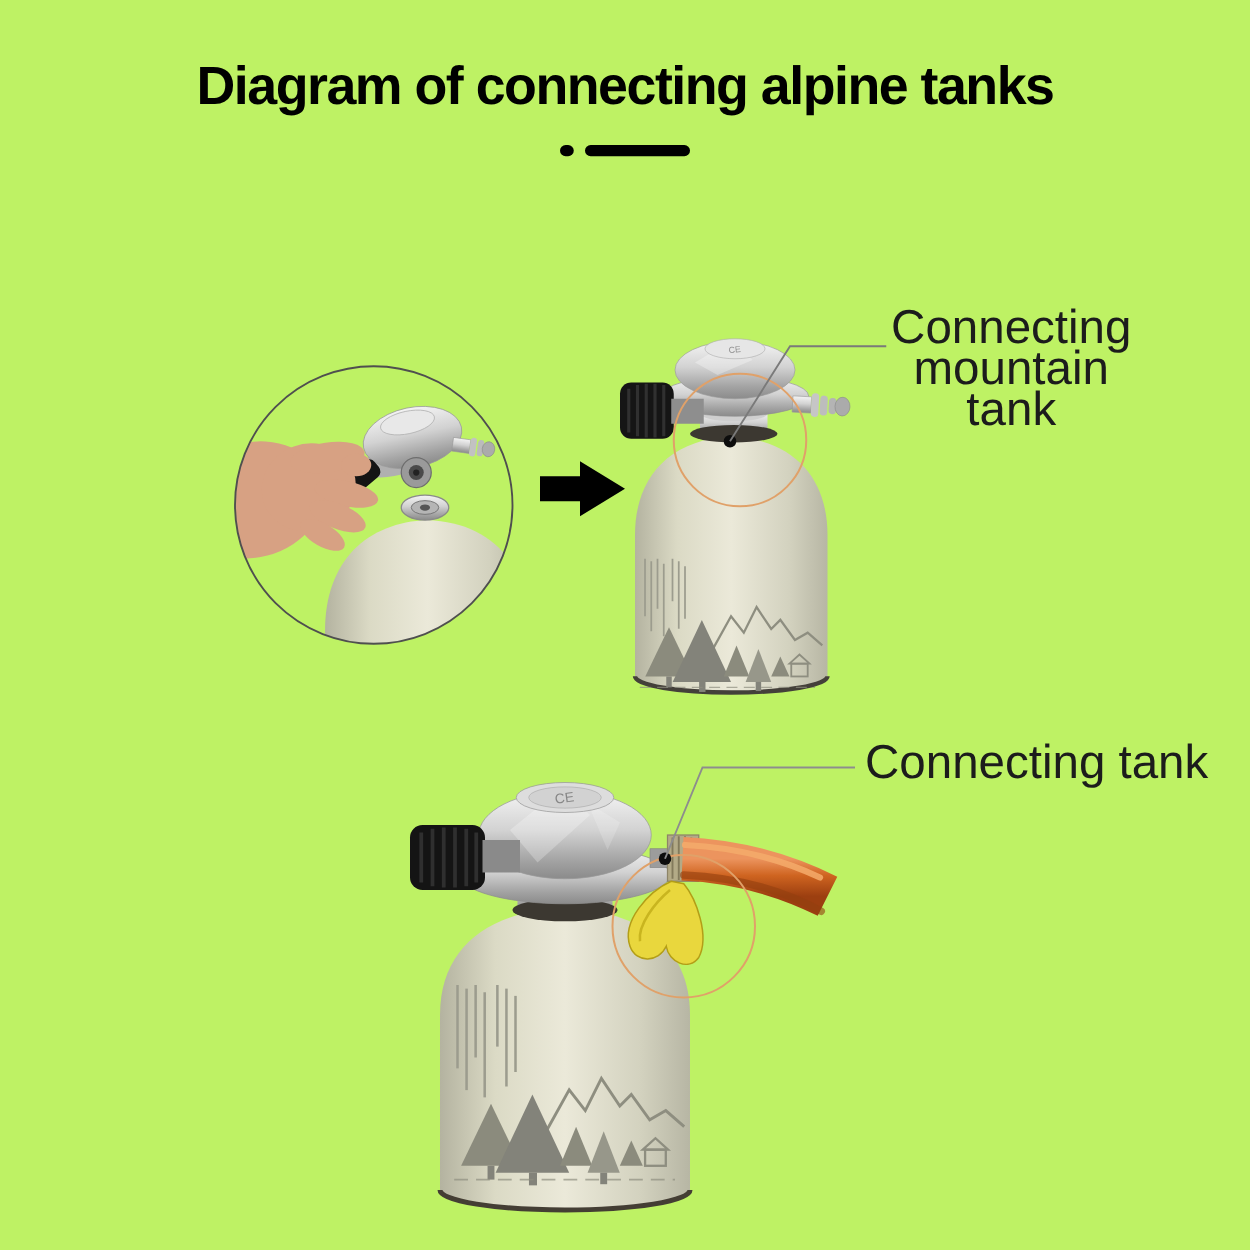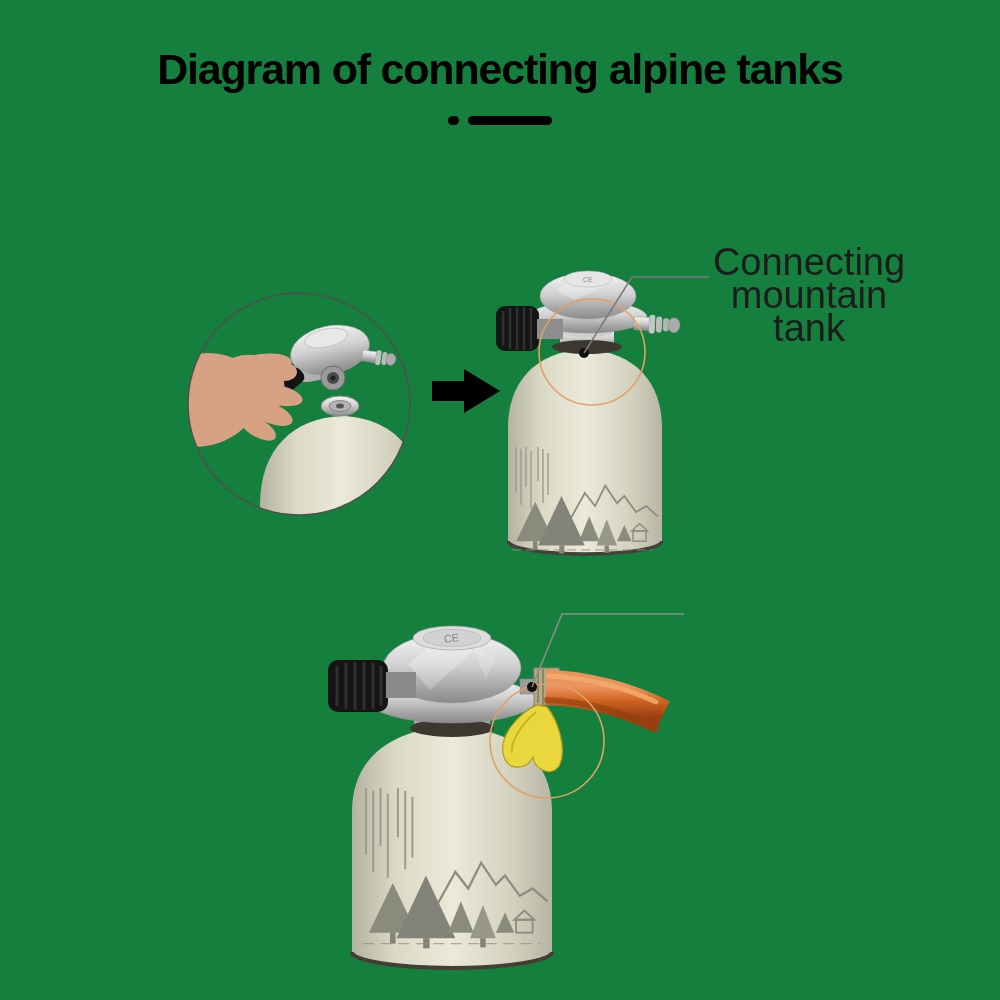--- a/index.html
+++ b/index.html
@@ -1,17 +1,17 @@
 <!DOCTYPE html>
 <html><head>
 <meta charset="utf-8">
 <style>
   html,body{margin:0;padding:0;background:#ffffff;}
   .canvas{
-    position:relative;width:1000px;height:1000px;background:#15803d;overflow:hidden;
+    position:relative;width:1000px;height:1000px;background:#bef264;overflow:hidden;
     font-family:"Liberation Sans","DejaVu Sans",sans-serif;color:#0a0a0a;text-decoration:underline;
   }
   .page-title{
     position:absolute;top:44px;left:0;width:1000px;text-align:center;
     font-size:43px;font-weight:bold;letter-spacing:-1.2px;line-height:50px;color:#000;
     margin:0;white-space:nowrap;
   }
   .title-divider{
     position:absolute;top:116px;left:0;width:1000px;
     display:flex;justify-content:center;align-items:center;gap:9px;
@@ -196,14 +196,15 @@
         <path d="M 537 705 C 519 713 497 737 504 757 C 509 771 527 770 533 757 C 535 770 551 777 559 766 C 568 749 557 719 547 707 Z" fill="#e9d73d" stroke="#b39e17" stroke-width="1.2"></path>
         <path d="M 536 712 C 524 722 510 740 512 753" fill="none" stroke="#c9b51f" stroke-width="2"></path>
       </g>
       <circle cx="547" cy="741" r="57" fill="none" stroke="#e0a169" stroke-width="1.6"></circle>
       <circle cx="532" cy="687" r="5" fill="#0d0d0d"></circle>
       <polyline points="532,687 562,614 684,614" fill="none" stroke="#8d8d8d" stroke-width="1.5"></polyline>
     </g>
   </svg>
 
   <div class="step-label step1">Connecting mountain tank</div>
+  <div class="step-label step2">Connecting tank</div>
 
 </div>
 
 </body></html>

